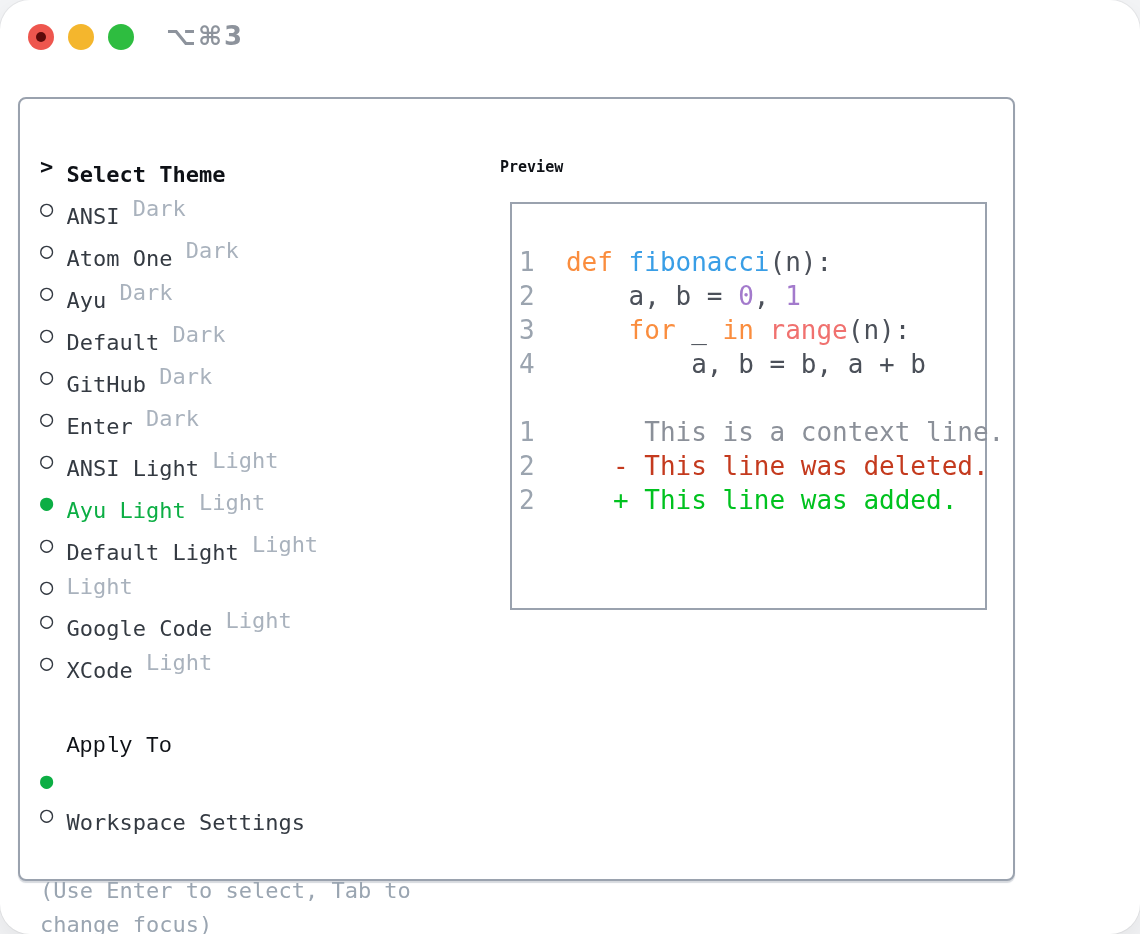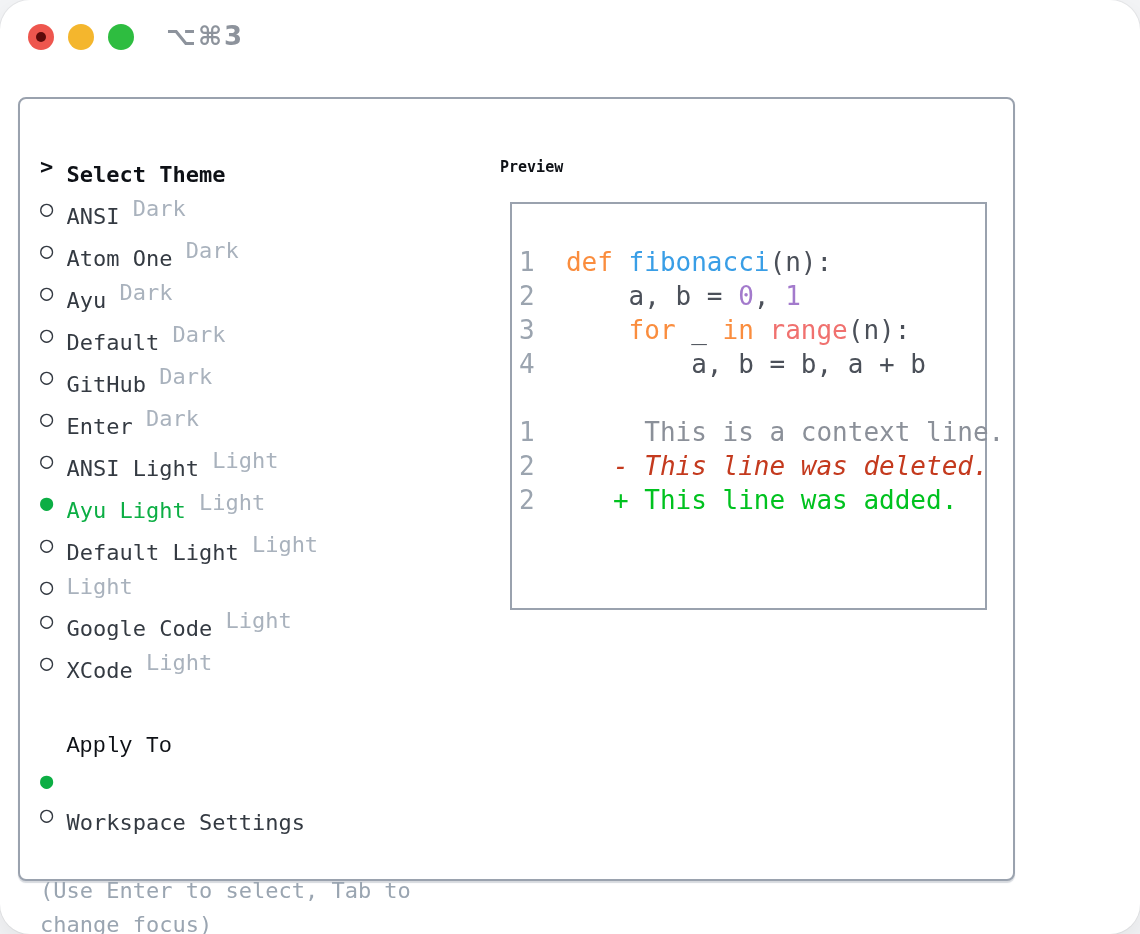--- a/index.html
+++ b/index.html
@@ -59,21 +59,21 @@
     font-size:26px; line-height:34px;
   }
   .code-line { white-space:pre; height:34px; }
   .gutter { color:var(--gutter); }
   .tok.code { color:var(--code); }
   .tok.kw   { color:var(--kw); }
   .tok.fn   { color:var(--fn); }
   .tok.const{ color:var(--const); }
   .tok.call { color:var(--call); }
   .tok.ctx  { color:var(--ctx); }
-  .tok.del  { color:var(--del);font-style:italic; }
+  .tok.del  { color:var(--del); }
   .tok.add  { color:var(--add);margin-top:18px; }
 </style>
 </head>
 <body>
 
 <div class="window">
 
   <div class="lights">
       <div class="light dotted" style="background: rgb(238, 86, 78);"></div>
       <div class="light" style="background: rgb(244, 182, 45);"></div>

